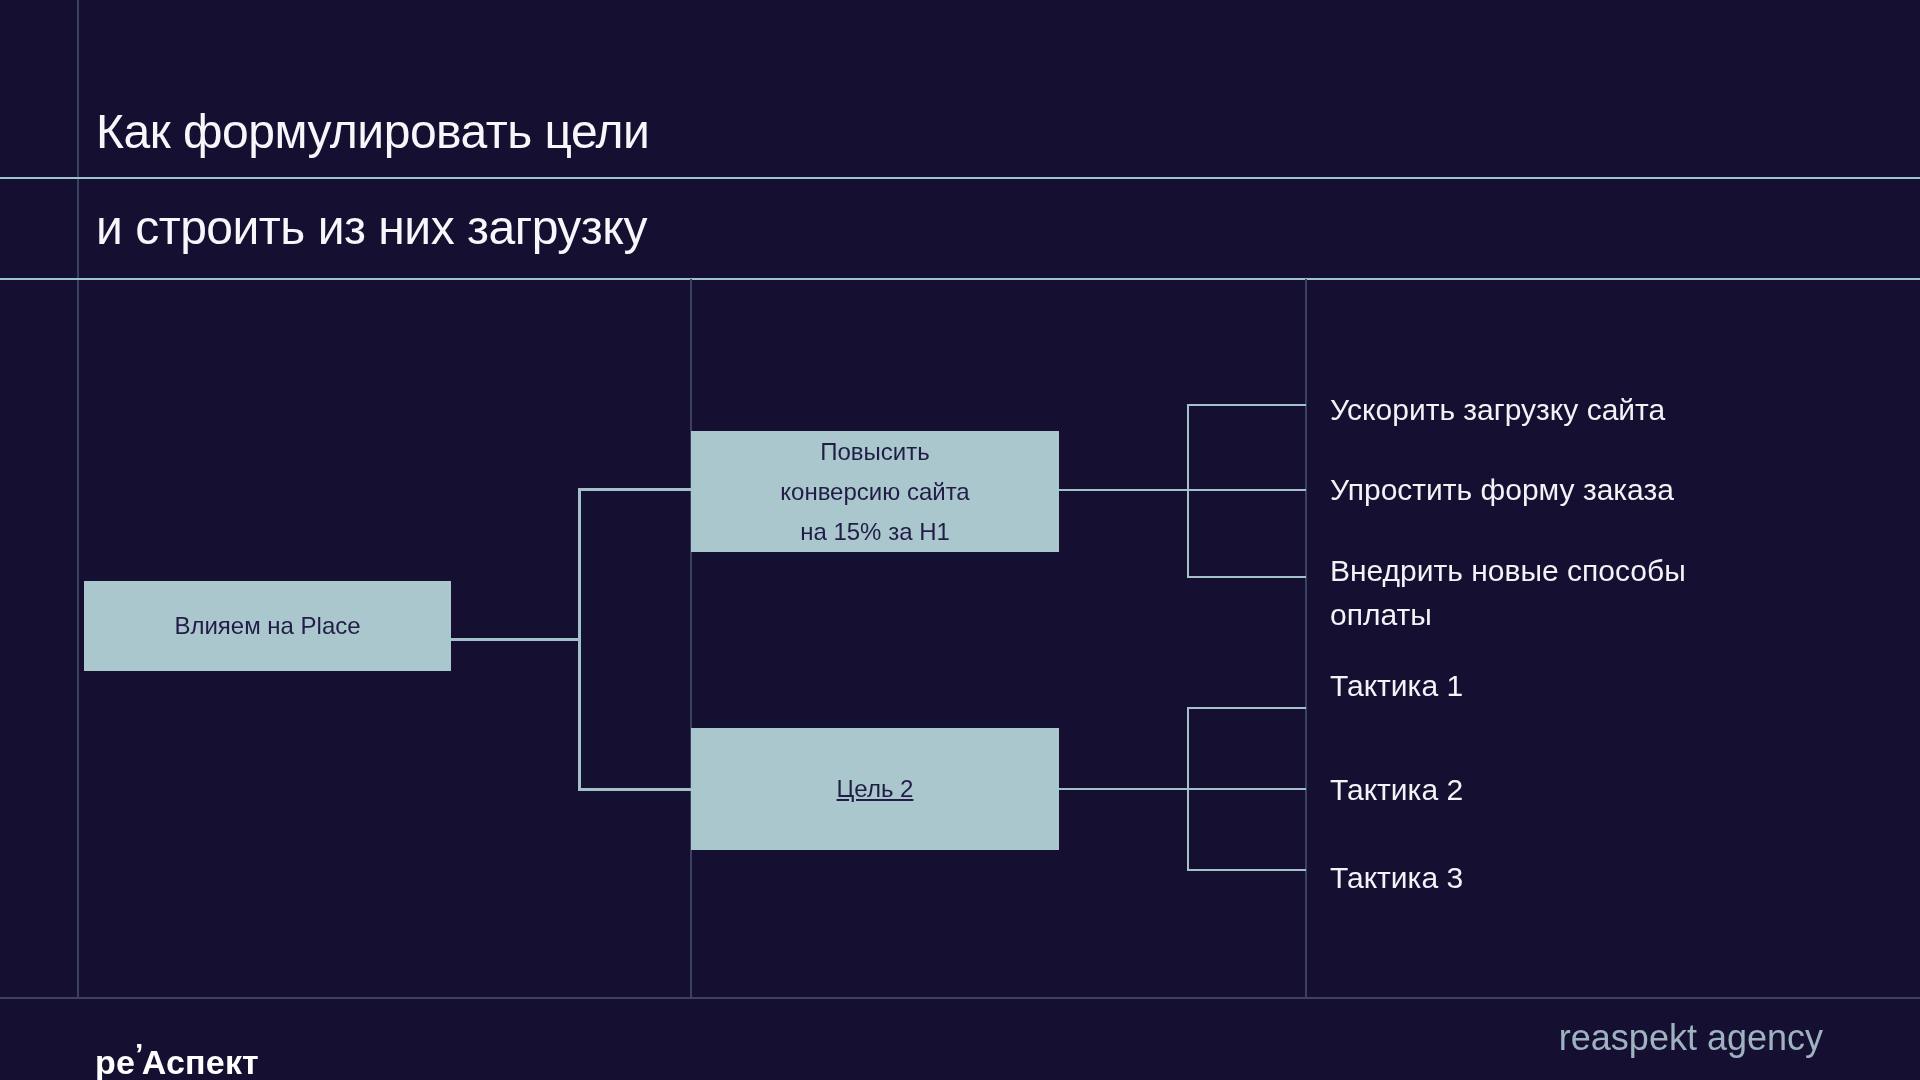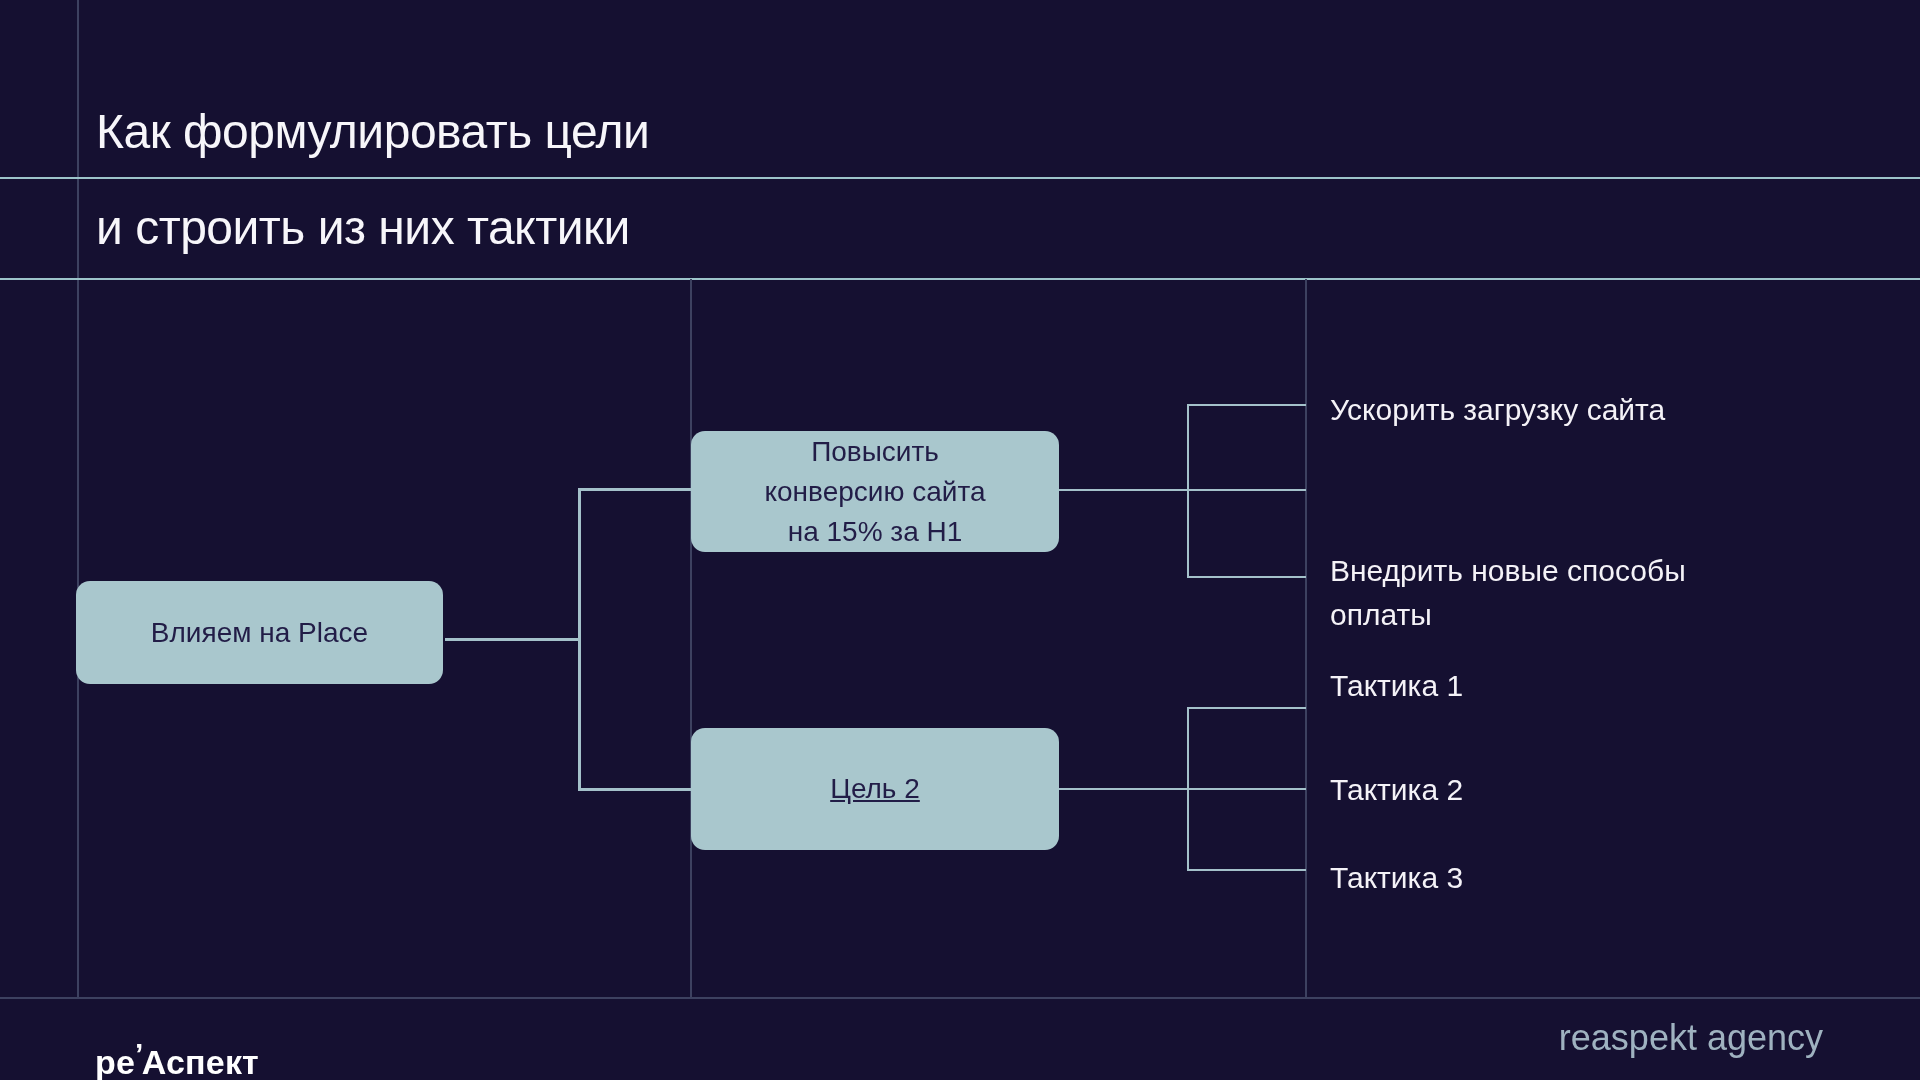--- a/index.html
+++ b/index.html
@@ -39,26 +39,25 @@
   .conn{position:absolute;background:#a4c1ca;}
   
   .node{
     position:absolute;
     background:#a9c7cd;
     color:#221d47;
     display:flex;
     align-items:center;
     justify-content:center;
     text-align:center;
-    font-size:28px;
+    font-size:24px;
     line-height:40px;
     white-space:pre-line;
-    border-radius:14px;
   }
-  #box-root{left:76px;top:581px;width:367px;height:103px;}
+  #box-root{left:84px;top:581px;width:367px;height:90px;}
   #box-goal1{left:691px;top:431px;width:368px;height:121px;}
   #box-goal2{left:691px;top:728px;width:368px;height:122px;text-decoration:underline;}
   
   .tactic{
     position:absolute;
     left:1330px;
     font-size:30px;
     line-height:44px;
     color:#f4f2f7;
     white-space:pre-line;
@@ -102,21 +101,21 @@
 <div class="stage">
 
   <div class="vline" style="left:77px;top:0;height:999px;"></div>
   <div class="hrule light" style="top:177px;"></div>
   <div class="hrule light" style="top:278px;"></div>
   <div class="vline" style="left:690px;top:279px;height:719px;"></div>
   <div class="vline" style="left:1305px;top:279px;height:719px;"></div>
   <div class="hrule dark" style="top:997px;"></div>
 
   <div class="title-line" id="title1">Как формулировать цели</div>
-  <div class="title-line" id="title2">и строить из них тактики</div>
+  <div class="title-line" id="title2">и строить из них загрузку</div>
 
   <div class="conn" style="left:445px;top:638px;width:135px;height:3px;"></div>
   <div class="conn" style="left:578px;top:488px;width:3px;height:303px;"></div>
   <div class="conn" style="left:578px;top:488px;width:114px;height:3px;"></div>
   <div class="conn" style="left:578px;top:788px;width:114px;height:3px;"></div>
 
   <div class="conn" style="left:1059px;top:489px;width:247px;height:2px;"></div>
   <div class="conn" style="left:1187px;top:404px;width:2px;height:174px;"></div>
   <div class="conn" style="left:1187px;top:404px;width:119px;height:2px;"></div>
   <div class="conn" style="left:1187px;top:576px;width:119px;height:2px;"></div>
@@ -126,20 +125,21 @@
   <div class="conn" style="left:1187px;top:707px;width:119px;height:2px;"></div>
   <div class="conn" style="left:1187px;top:869px;width:119px;height:2px;"></div>
 
   <div class="node" id="box-root">Влияем на Place</div>
   <div class="node" id="box-goal1">Повысить
 конверсию сайта
 на 15% за H1</div>
   <div class="node" id="box-goal2">Цель 2</div>
 
   <div class="tactic" id="t1-1">Ускорить загрузку сайта</div>
+  <div class="tactic" id="t1-2">Упростить форму заказа</div>
   <div class="tactic" id="t1-3">Внедрить новые способы
 оплаты</div>
 
   <div class="tactic" id="t2-1">Тактика 1</div>
   <div class="tactic" id="t2-2">Тактика 2</div>
   <div class="tactic" id="t2-3">Тактика 3</div>
 
   <div class="logo">
     <span>ре</span><span class="accent">’</span><span>Аспект</span>
   </div>

